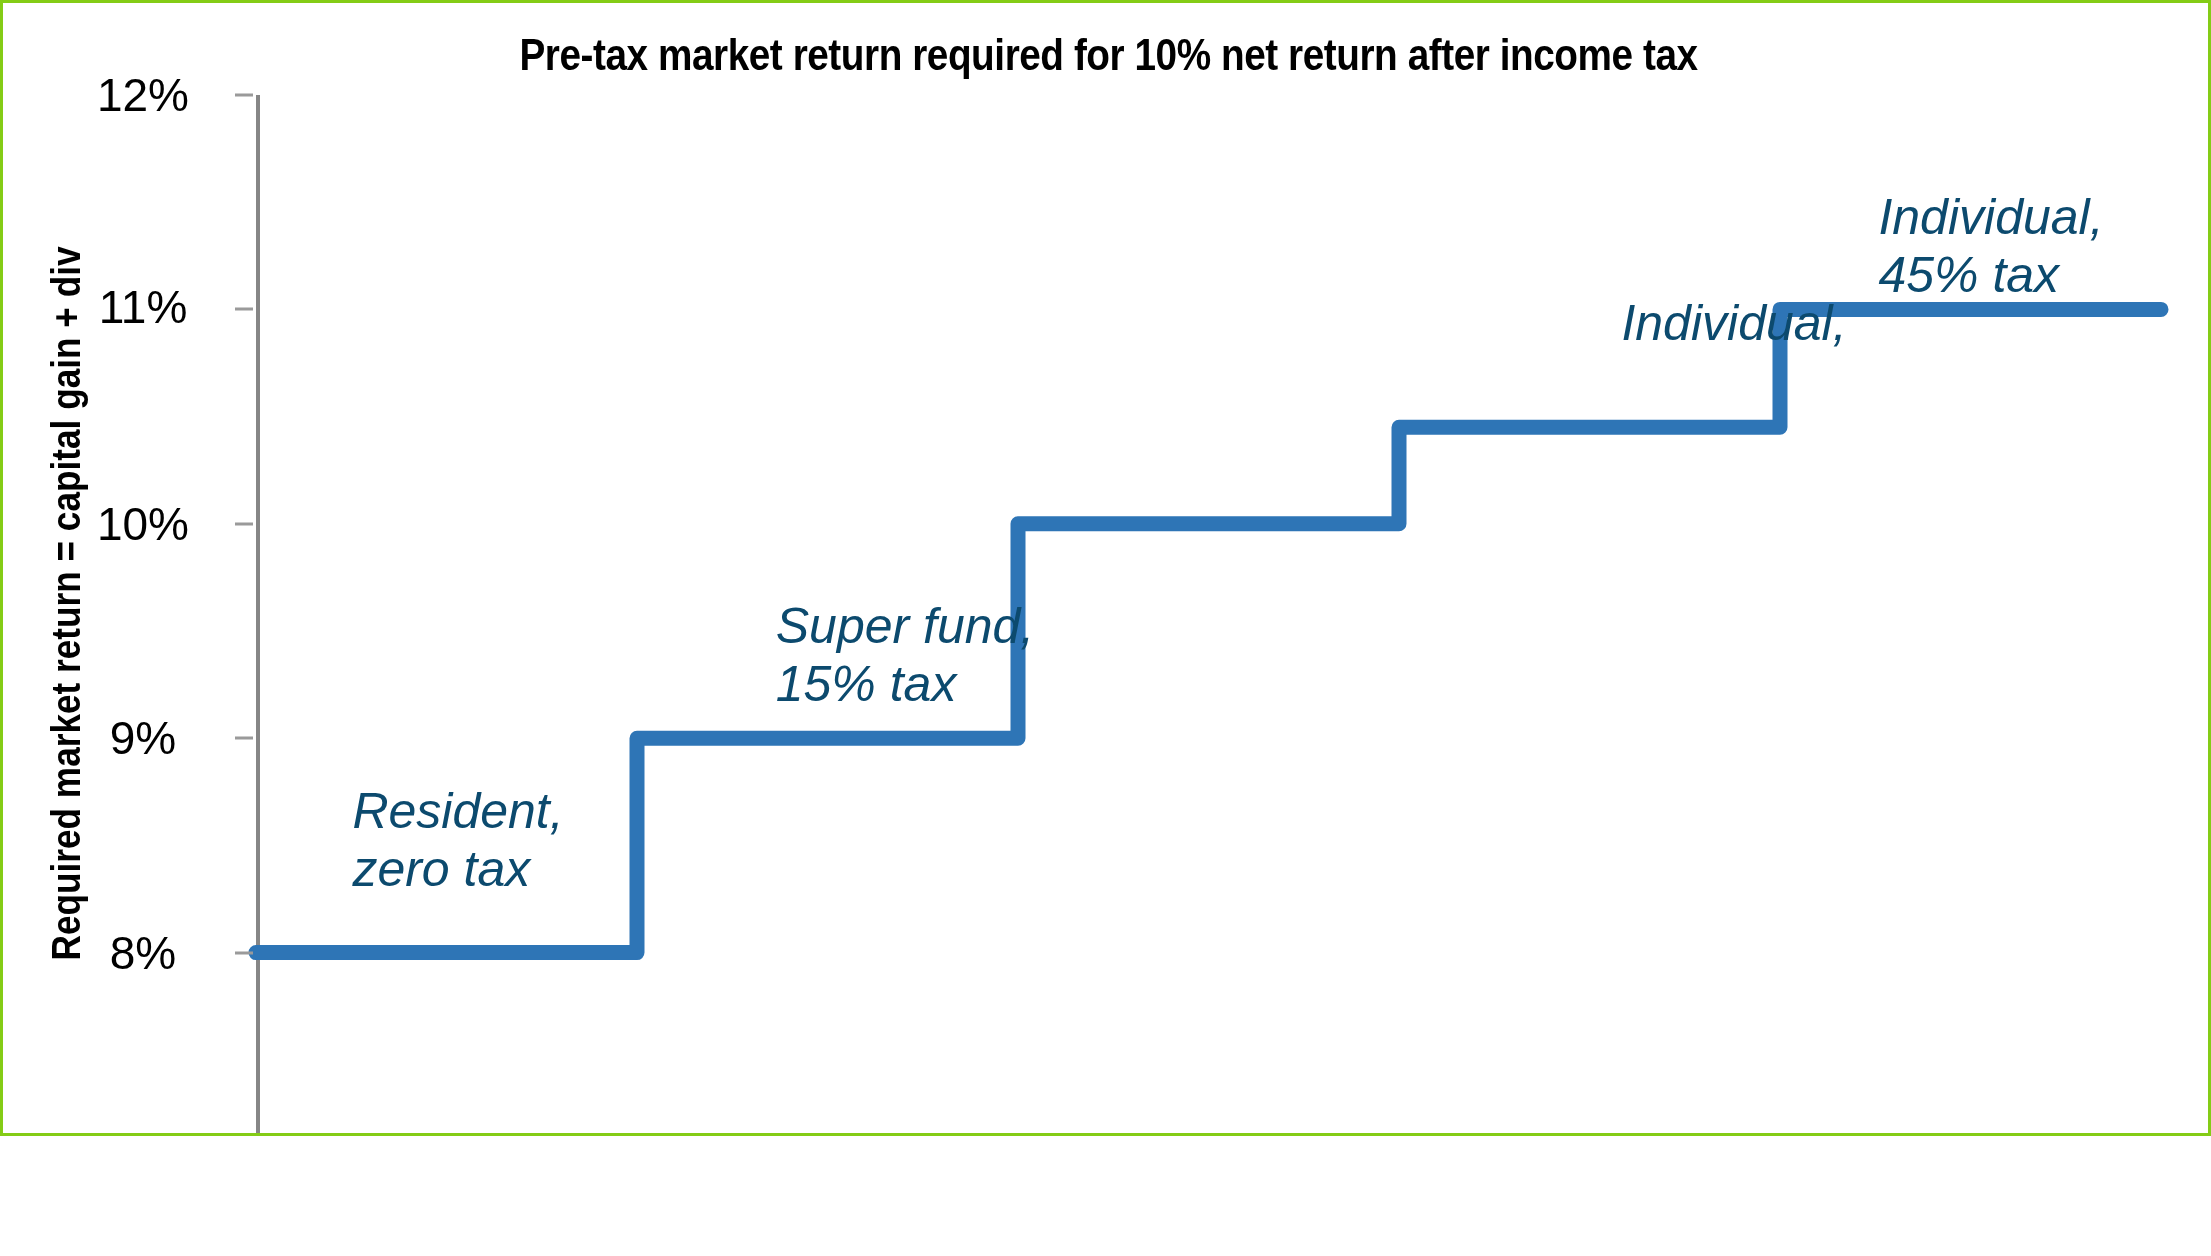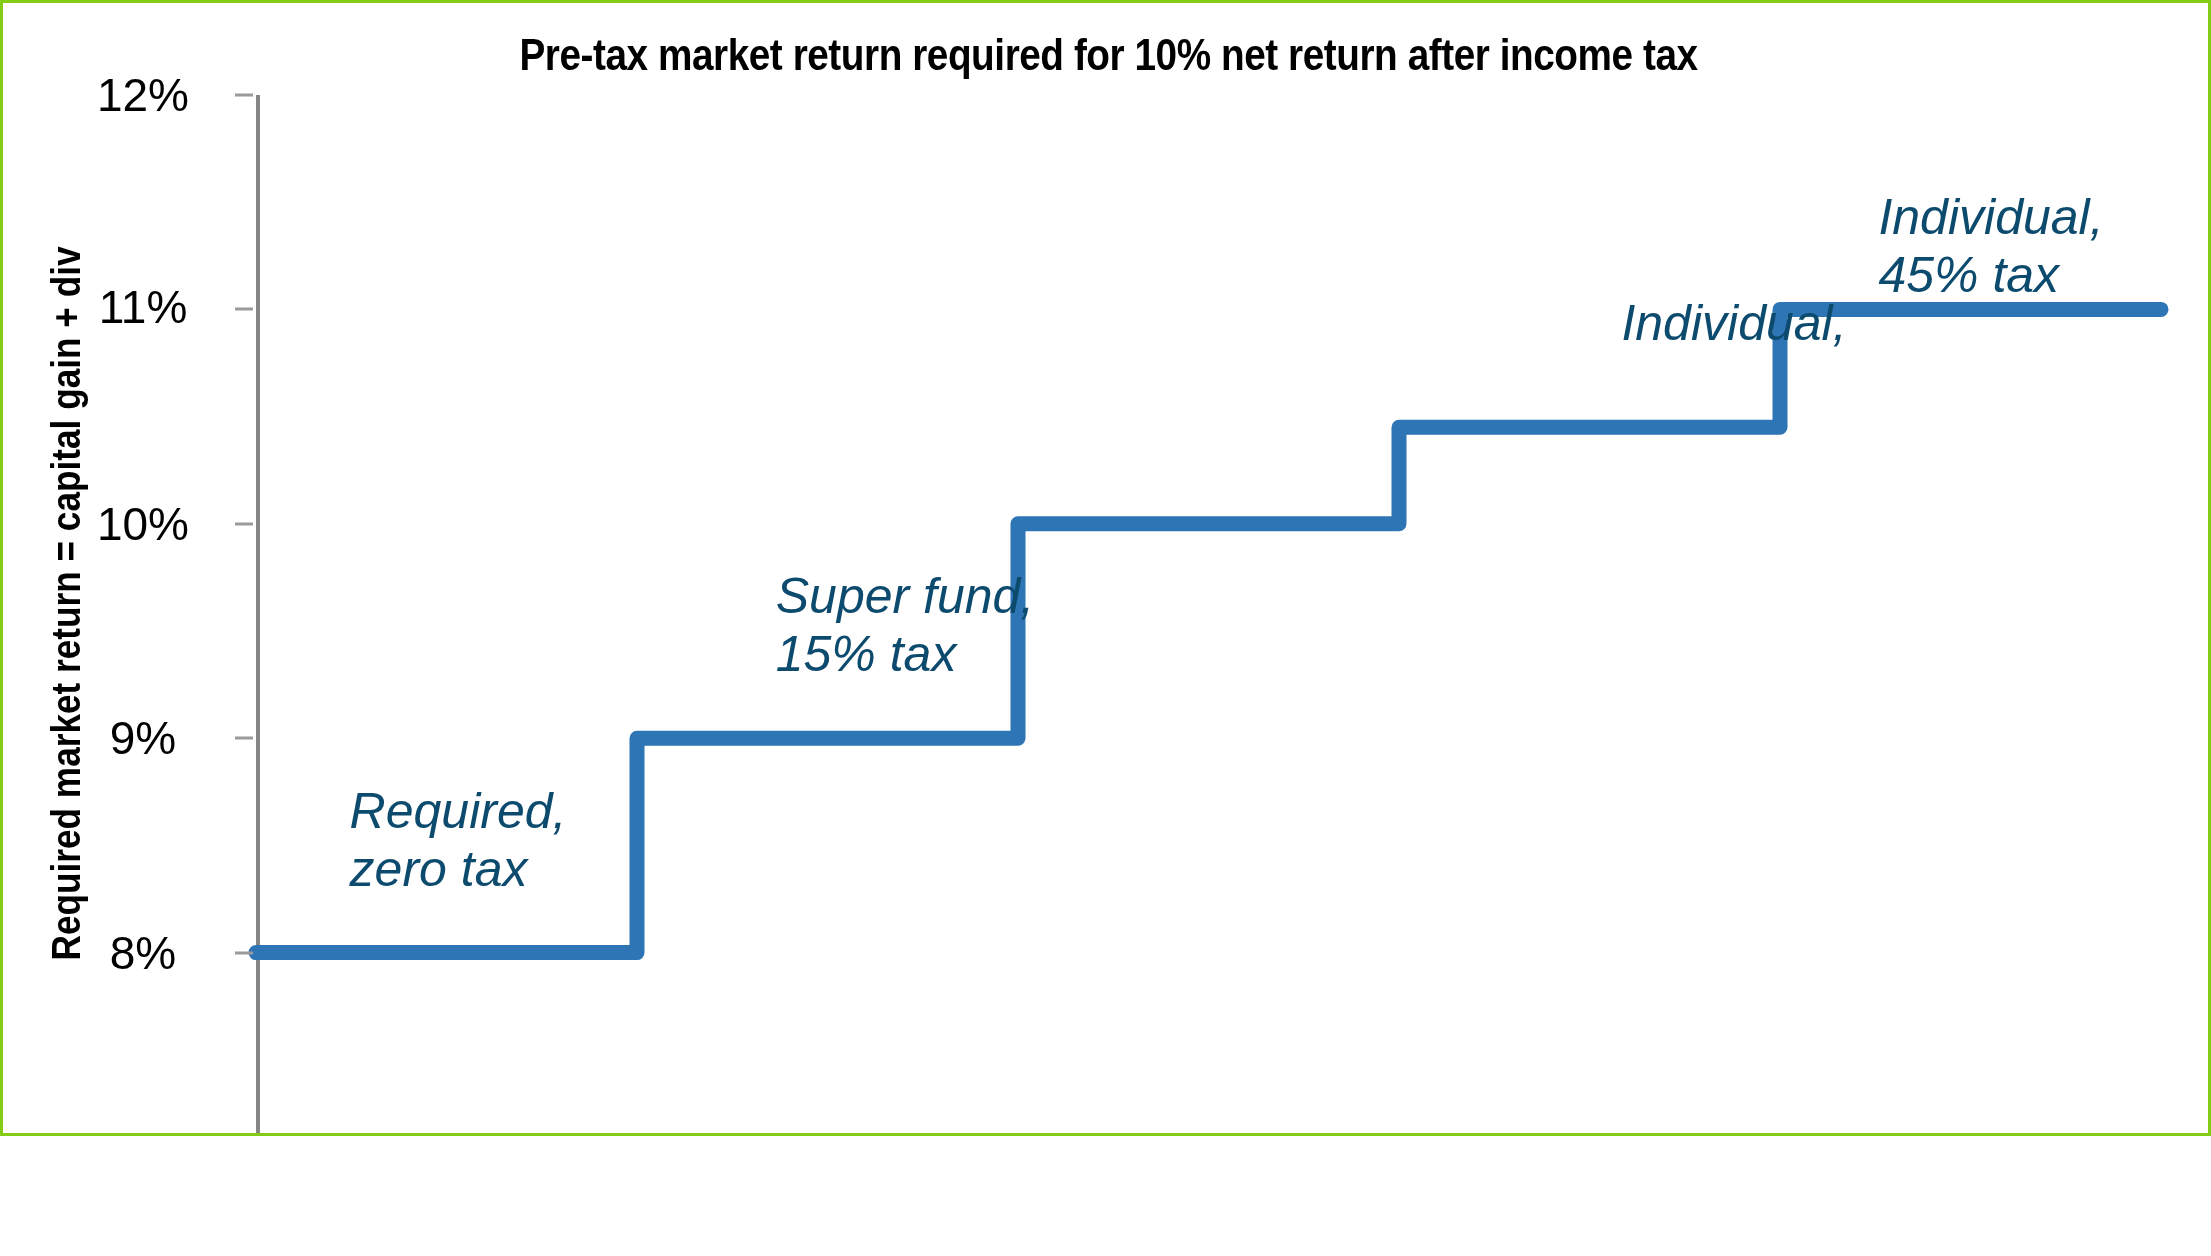--- a/index.html
+++ b/index.html
@@ -145,17 +145,17 @@
       <polyline id="step-line" fill="none" stroke="#2E75B6" stroke-width="15" stroke-linecap="round" stroke-linejoin="round" points="253,857.6 634,857.6 634,643.2 1015,643.2 1015,428.80000000000007 1396,428.80000000000007 1396,332.32000000000016 1777,332.32000000000016 1777,214.39999999999998 2158,214.39999999999998"></polyline>
     </svg>
   </div>
 
 <div class="y-tick-mark" style="top: 92px;"></div>
     <div class="y-tick-mark" style="top: 306.4px;"></div>
     <div class="y-tick-mark" style="top: 520.8px;"></div>
     <div class="y-tick-mark" style="top: 735.2px;"></div>
     <div class="y-tick-mark" style="top: 949.6px;"></div>
     <div class="y-tick-mark" style="top: 1164px;"></div>
-    <div class="annotation" style="left: 455px; top: 779px;"><div>Required,</div><div>zero tax</div></div>
-    <div class="annotation" style="left: 902px; top: 564px;"><div>Super fund,</div><div>15% tax</div></div>
+    <div class="annotation" style="left: 455px; top: 779px;"><div>Resident,</div><div>zero tax</div></div>
+    <div class="annotation" style="left: 902px; top: 594px;"><div>Super fund,</div><div>15% tax</div></div>
     <div class="annotation" style="left: 1731px; top: 291px;"><div>Individual,</div></div>
     <div class="annotation" style="left: 1988px; top: 185px;"><div>Individual,</div><div>45% tax</div></div>
   </div>
 
 </body></html>

